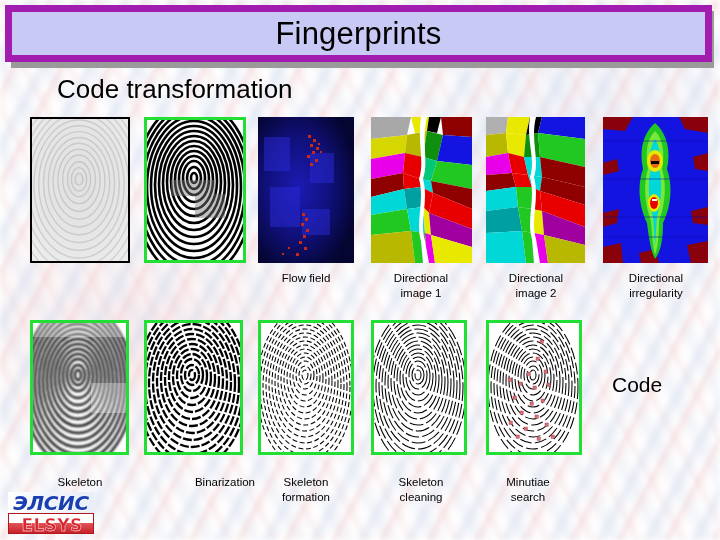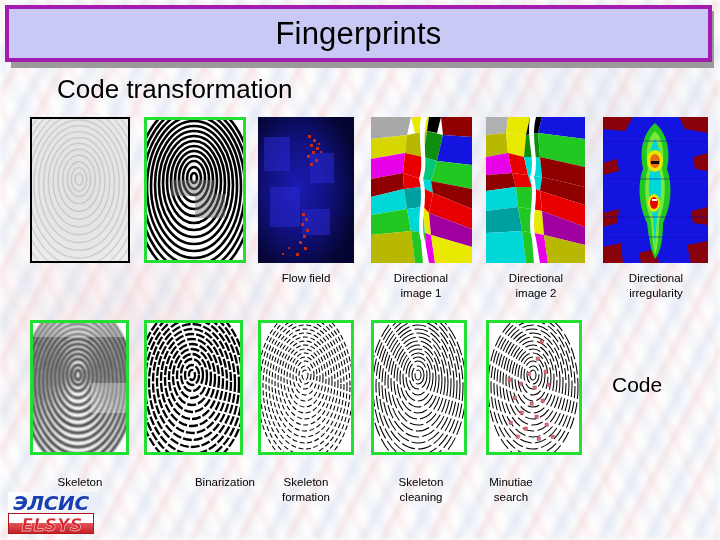--- a/index.html
+++ b/index.html
@@ -50,21 +50,21 @@
     position: absolute;
     left: 11px; top: 11px;
     width: 703px; height: 57px;
     background: #9a9a9a;
   }
   #title-box {
     position: absolute;
     left: 5px; top: 5px;
     width: 707px; height: 57px;
     background: #c9c9f5;
-    border: 4px solid #a21caf;
+    border: 7px solid #a21caf;
     box-sizing: border-box;
     display: flex; align-items: center; justify-content: center;
   }
   #title-text {
     font-size: 31px;
     color: #000000;
     letter-spacing: 0.2px;
     line-height: 1;
   }
 
@@ -134,21 +134,21 @@
     background: linear-gradient(180deg,#ffffff 0%,#ffffff 46%,#e3545a 47%,#c62229 100%);
     border: 1px solid #b3161d;
     box-sizing: border-box;
     overflow: hidden;
   }
   #logo-bot-text {
     position: absolute; left: 0; top: 0;
     width: 86px; height: 21px;
     display: flex; align-items: center; justify-content: center;
     font-family: "DejaVu Sans", sans-serif;
-    font-weight: bold; font-style: italic;
+    font-weight: bold; 
     font-size: 17px; letter-spacing: 0.4px;
     color: #d8262e;
     -webkit-text-stroke: 0.4px #ffffff;
   }
 </style>
 </head>
 <body>
 
 <div id="slide">
 
@@ -551,21 +551,21 @@
           <rect x="20" y="98" width="3.4" height="3.4"></rect>
           <rect x="35" y="104" width="3.4" height="3.4"></rect>
           <rect x="56" y="100" width="3.4" height="3.4"></rect>
           <rect x="27" y="112" width="3.4" height="3.4"></rect>
           <rect x="48" y="114" width="3.4" height="3.4"></rect>
           <rect x="62" y="112" width="3.4" height="3.4"></rect>
         </g>
       </svg>
     </div>
   </div>
-  <div class="caption" style="left:451px; top:475px; width:120px;">Minutiae
+  <div class="caption" style="left:468px; top:475px; width:120px;">Minutiae
 search</div>
 
   <div id="logo">
     <div id="logo-top">
       <div id="logo-top-text">ЭЛСИС</div>
     </div>
     <div id="logo-bot">
       <div id="logo-bot-text">ELSYS</div>
     </div>
   </div>

